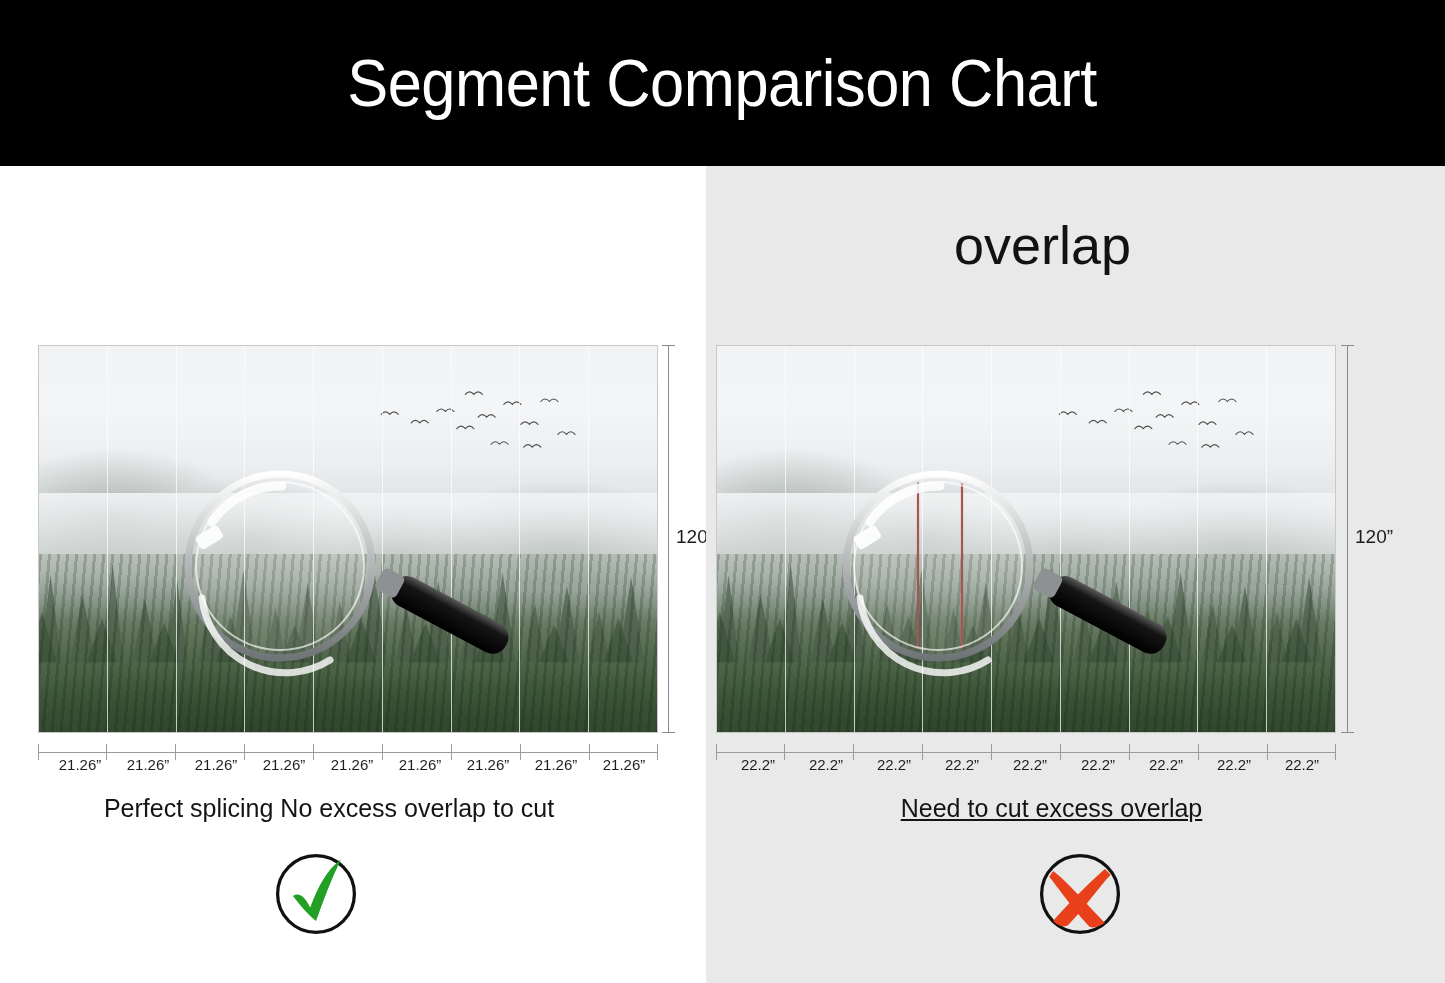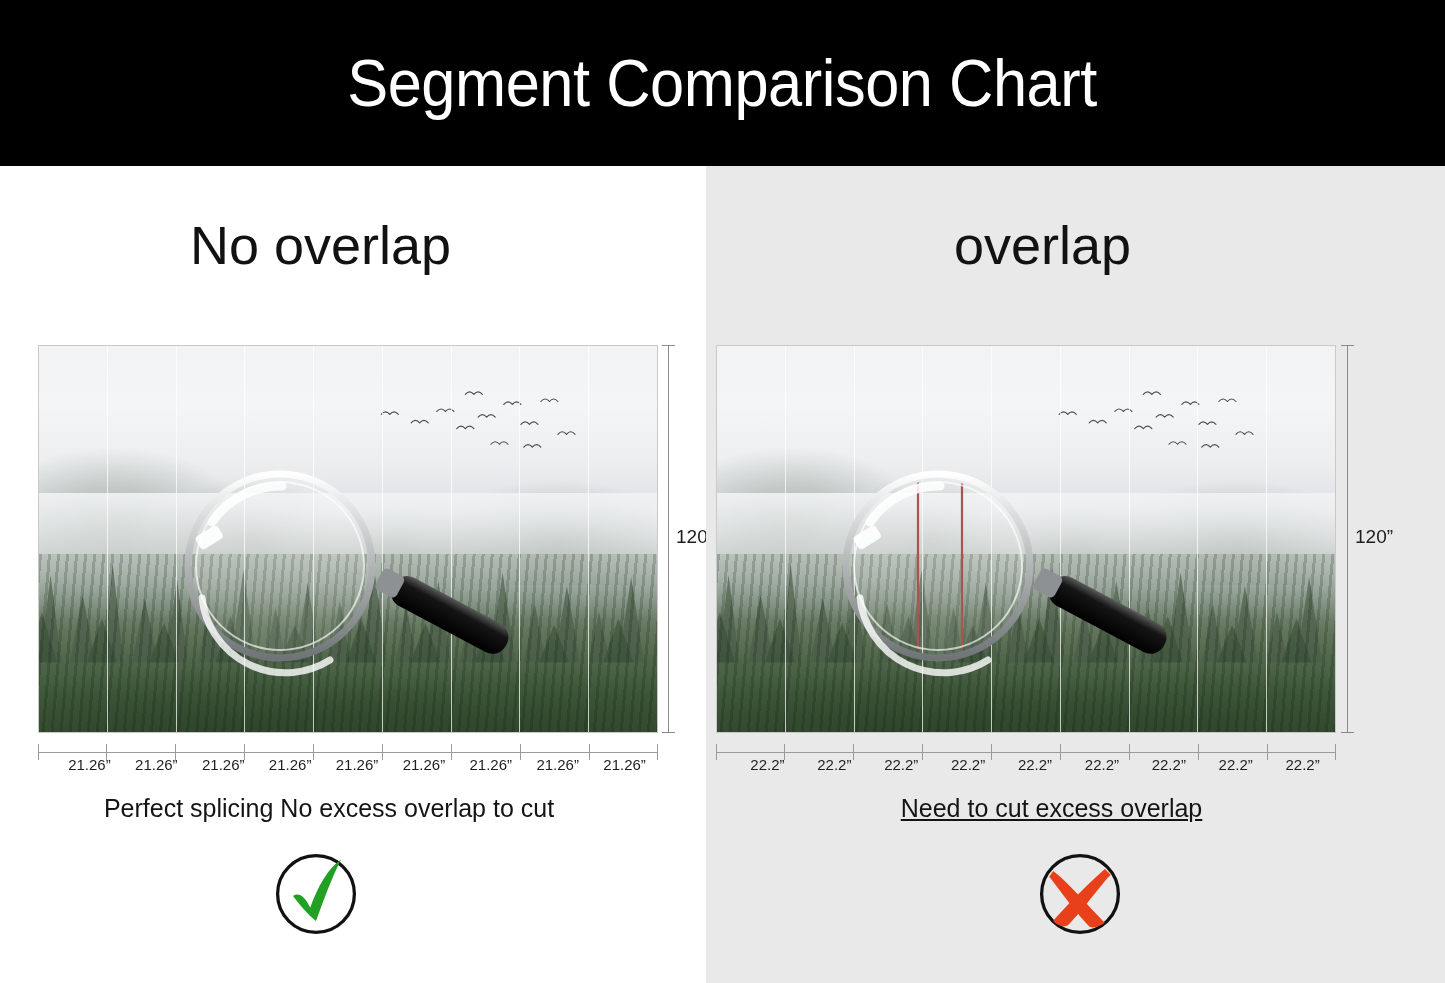--- a/index.html
+++ b/index.html
@@ -233,21 +233,21 @@
   }
   .dim-h .ticks::after {
     content: "";
     position: absolute;
     right: 0; top: 0;
     width: 1px; height: 16px;
     background: #9b9b9b;
   }
   .dim-h .labels {
     position: absolute;
-    left: 18px; right: 0; top: 12px;
+    left: 8px; right: 0; top: 12px;
     display: flex;
   }
   .dim-h .labels > span {
     flex: 1 1 0;
     text-align: center;
     font-size: 15px;
     color: #1f1f1f;
     white-space: nowrap;
   }
 
@@ -279,21 +279,20 @@
 <body>
 
 <div id="title-banner">
   <div id="title-text">Segment Comparison Chart</div>
 </div>
 
 <div id="content">
 
   <div class="panel" id="panel-left">
 
-    <div class="panel-heading" id="heading-left">No overlap</div>
 
     <div class="mural-wrap" id="mural-wrap-left">
       <div class="mural">
         <div class="fog-a"></div>
         <div class="fog-b"></div>
         <div class="trees">
           <svg viewBox="0 0 600 120" preserveAspectRatio="none">
             <g fill="#4a5b48" opacity="0.8">
               <polygon points="12,120 22,40 32,120"></polygon>
               <polygon points="40,120 52,58 64,120"></polygon>

